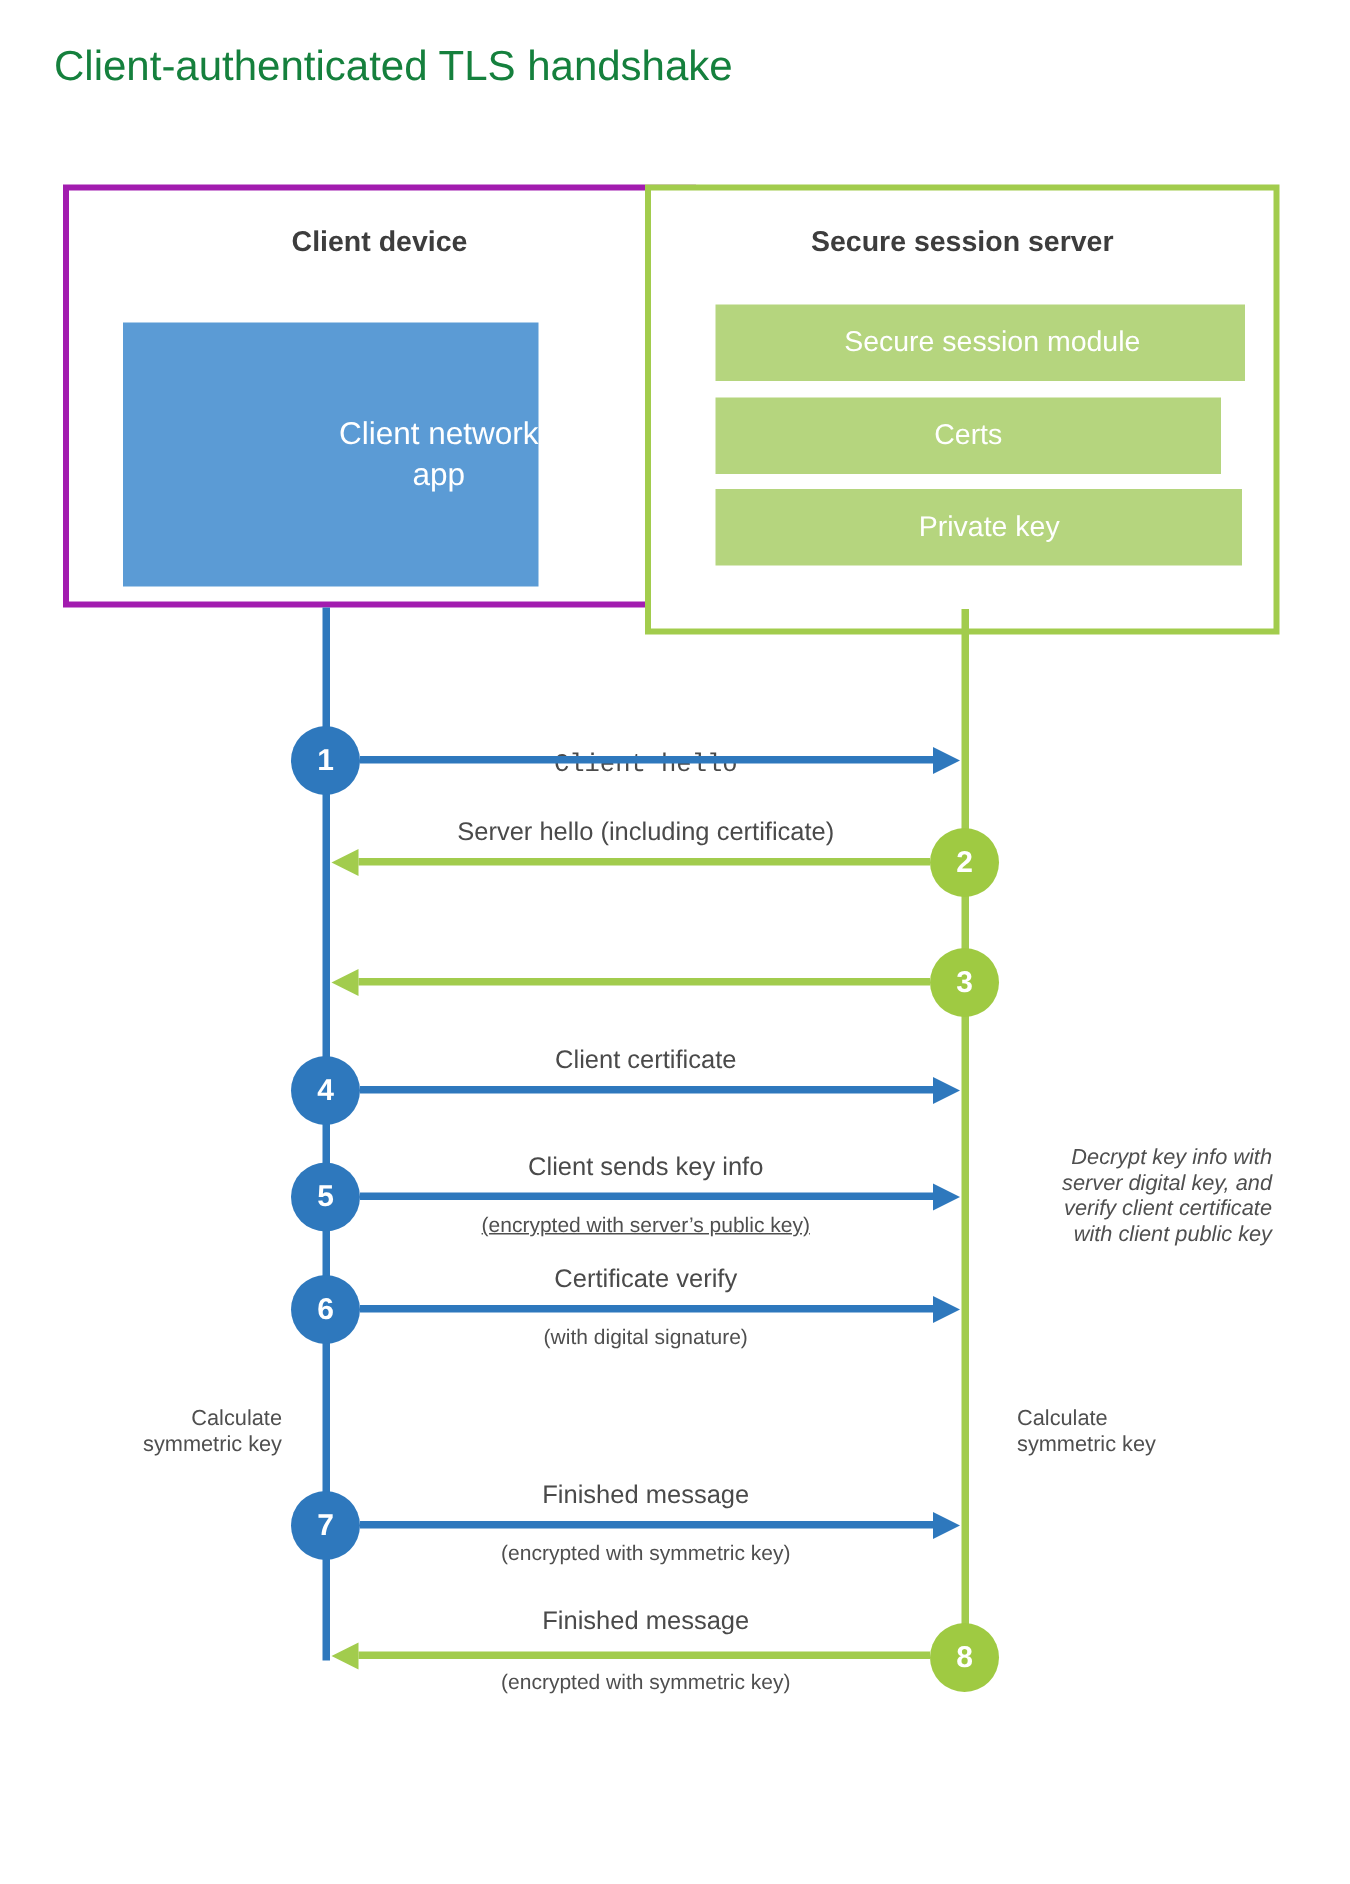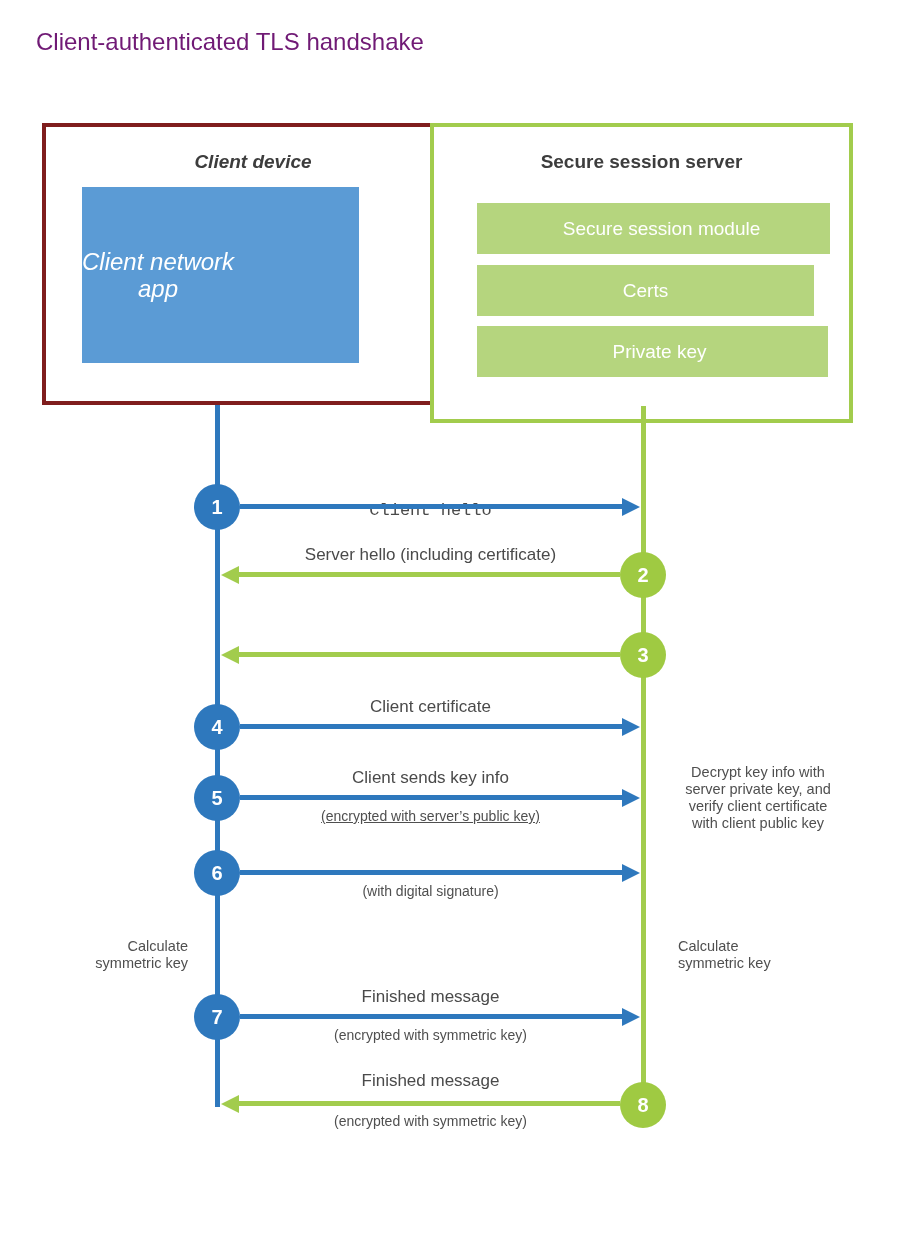--- a/index.html
+++ b/index.html
@@ -2,34 +2,34 @@
 <html><head>
 <meta charset="utf-8">
 <style>
   html,body{margin:0;padding:0;background:#ffffff;}
   #canvas{
     position:relative;width:900px;height:1256px;background:#ffffff;overflow:hidden;
     font-family:"Liberation Sans","DejaVu Sans",sans-serif;
   }
   .abs{position:absolute;}
   #page-title{
-    left:36px;top:28px;font-size:24px;color:#701a75;font-weight:400;letter-spacing:0px;
+    left:36px;top:28px;font-size:28px;color:#15803d;font-weight:400;letter-spacing:0px;
   }
   
   .entity-box{box-sizing:border-box;background:#fff;}
-  #client-box{left:42px;top:123px;width:422px;height:282px;border:4px solid #7f1d1d;font-style:italic;}
+  #client-box{left:42px;top:123px;width:422px;height:282px;border:4px solid #a21caf;}
   #server-box{left:430px;top:123px;width:423px;height:300px;border:4px solid #a2cc4d;}
   .entity-title{
     position:absolute;left:0;top:24px;width:100%;text-align:center;
     font-size:19px;font-weight:bold;color:#3d3d3d;
   }
   #client-app-box{
-    position:absolute;left:36px;top:60px;width:277px;height:176px;background:#5b9bd5;
-    display:flex;align-items:center;justify-content:flex-start;text-align:center;
-    color:#ffffff;font-size:24px;line-height:27px;
+    position:absolute;left:36px;top:88px;width:277px;height:176px;background:#5b9bd5;
+    display:flex;align-items:center;justify-content:flex-end;text-align:center;
+    color:#ffffff;font-size:21px;line-height:27px;
   }
   .server-bar{
     position:absolute;left:43px;width:337px;height:51px;background:#b5d57e;
     display:flex;align-items:center;justify-content:center;
     color:#ffffff;font-size:19px;
   }
   #server-bar-0{top:76px;padding-left:16px;}
   #server-bar-1{top:138px;}
   #server-bar-2{top:199px;padding-left:14px;}
   
@@ -57,21 +57,21 @@
     font-size:17px;color:#4a4a4a;z-index:2;
   }
   .msg-sub{
     position:absolute;left:240px;width:381px;text-align:center;
     font-size:14px;color:#4f4f4f;z-index:2;
   }
   
   .annot{font-size:14.5px;line-height:17px;color:#4f4f4f;z-index:2;}
   #annot-calc-left{left:40px;top:938px;width:148px;text-align:right;}
   #annot-calc-right{left:678px;top:938px;width:160px;text-align:left;}
-  #annot-decrypt{left:668px;top:764px;width:180px;text-align:center;}
+  #annot-decrypt{left:668px;top:764px;width:180px;text-align:right;font-style:italic;}
 </style>
 </head>
 <body>
 
 <div id="canvas">
 
   <div class="abs" id="page-title">Client-authenticated TLS handshake</div>
 
   <div class="abs entity-box" id="client-box">
     <div class="entity-title">Client device</div>
@@ -115,36 +115,37 @@
   <div class="shaft blue" style="left:240px;top:724px;width:383px;"></div>
   <div class="head right blue" style="left:622px;top:718px;"></div>
   <div class="circle blue" style="left:194px;top:704px;">4</div>
 
   <div class="msg-label" style="top:768px;">Client sends key info</div>
   <div class="shaft blue" style="left:240px;top:795px;width:383px;"></div>
   <div class="head right blue" style="left:622px;top:789px;"></div>
   <div class="circle blue" style="left:194px;top:775px;">5</div>
   <div class="msg-sub" style="top:808px;text-decoration:underline;">(encrypted with server’s public key)</div>
 
+  <div class="msg-label" style="top:843px;">Certificate verify</div>
   <div class="shaft blue" style="left:240px;top:870px;width:383px;"></div>
   <div class="head right blue" style="left:622px;top:864px;"></div>
   <div class="circle blue" style="left:194px;top:850px;">6</div>
   <div class="msg-sub" style="top:883px;">(with digital signature)</div>
 
   <div class="abs annot" id="annot-calc-left">
     <div>Calculate</div>
     <div>symmetric key</div>
   </div>
   <div class="abs annot" id="annot-calc-right">
     <div>Calculate</div>
     <div>symmetric key</div>
   </div>
   <div class="abs annot" id="annot-decrypt">
     <div>Decrypt key info with</div>
-    <div>server private key, and</div>
+    <div>server digital key, and</div>
     <div>verify client certificate</div>
     <div>with client public key</div>
   </div>
 
   <div class="msg-label" style="top:987px;">Finished message</div>
   <div class="shaft blue" style="left:240px;top:1014px;width:383px;"></div>
   <div class="head right blue" style="left:622px;top:1008px;"></div>
   <div class="circle blue" style="left:194px;top:994px;">7</div>
   <div class="msg-sub" style="top:1027px;">(encrypted with symmetric key)</div>
 

